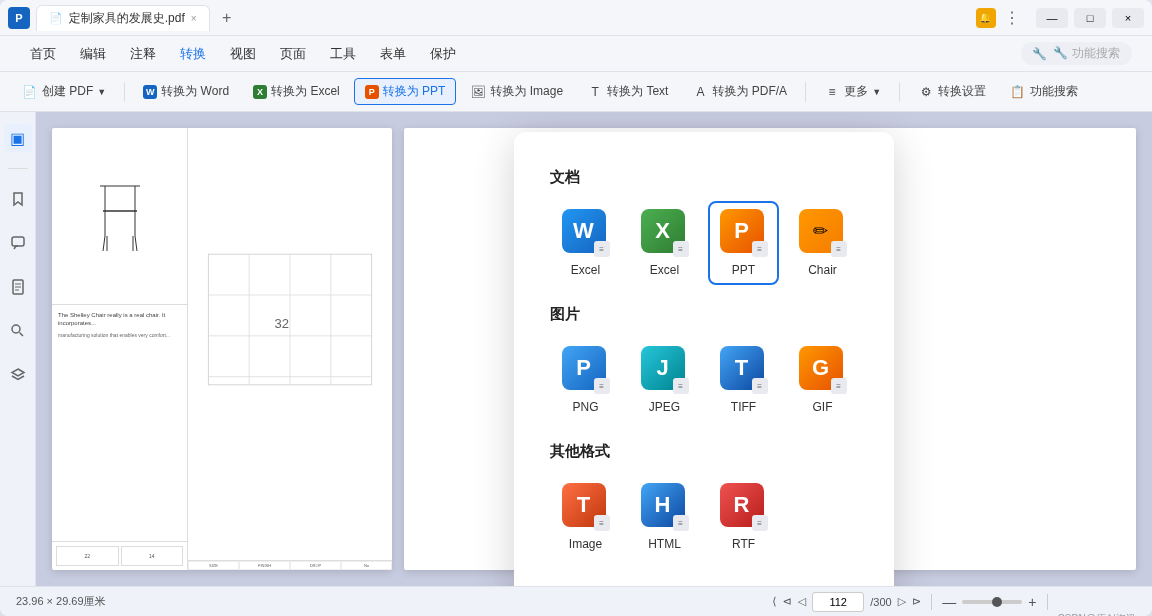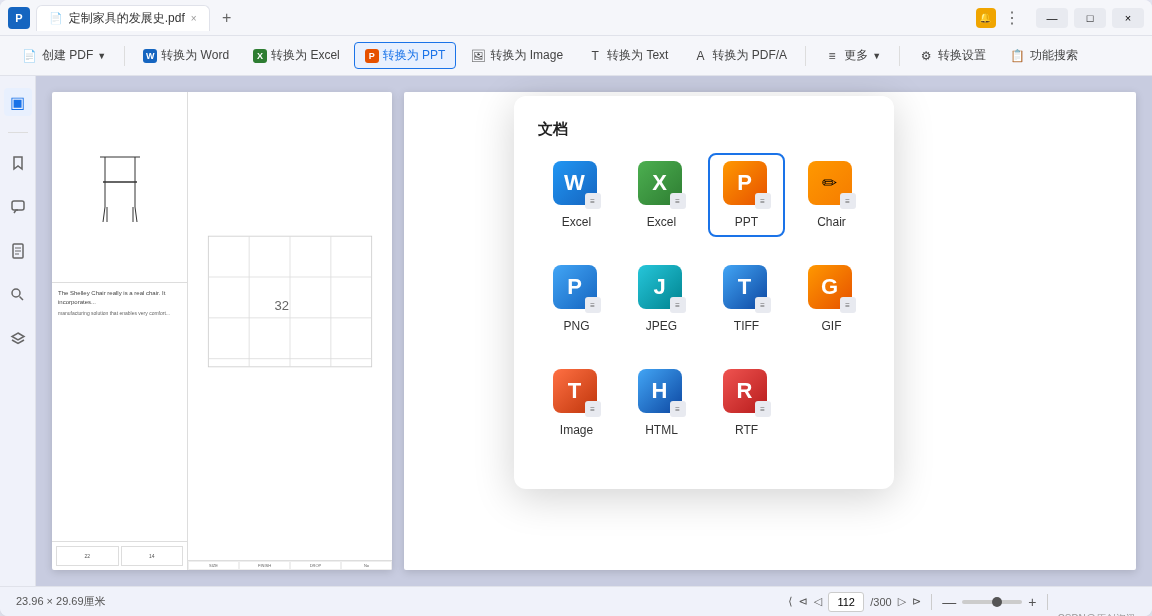--- a/index.html
+++ b/index.html
@@ -220,21 +220,21 @@
     }
     
     .overlay-panel {
       position: absolute;
       top: 20px;
       left: 50%;
       transform: translateX(-80px);
       background: white;
       border-radius: 12px;
       box-shadow: 0 8px 40px rgba(0,0,0,0.18);
-      padding: 24px;
+      padding: 36px;
       width: 380px;
       z-index: 100;
     }
     .panel-section-title {
       font-size: 15px;
       font-weight: 600;
       color: #222;
       margin-bottom: 14px;
     }
     .format-grid {
@@ -322,21 +322,21 @@
       display: flex;
       align-items: center;
       gap: 10px;
     }
     .page-nav {
       display: flex;
       align-items: center;
       gap: 6px;
     }
     .page-input {
-      width: 36px;
+      width: 52px;
       height: 20px;
       border: 1px solid #ccc;
       border-radius: 3px;
       text-align: center;
       font-size: 11px;
     }
     .zoom-control {
       display: flex;
       align-items: center;
       gap: 6px;
@@ -391,20 +391,35 @@
       </div>
       <span class="win-dots">⋮</span>
       <div style="display:flex;gap:6px;margin-left:8px;">
         <div class="window-btn win-min" style="display:flex;align-items:center;justify-content:center;width:32px;height:20px;border-radius:4px;background:#e8eaf0;font-size:11px;cursor:pointer;">—</div>
         <div class="window-btn win-max" style="display:flex;align-items:center;justify-content:center;width:32px;height:20px;border-radius:4px;background:#e8eaf0;font-size:11px;cursor:pointer;">□</div>
         <div class="window-btn win-close-btn" style="display:flex;align-items:center;justify-content:center;width:32px;height:20px;border-radius:4px;background:#e8eaf0;font-size:11px;cursor:pointer;">×</div>
       </div>
     </div>
   </div>
 
+  <div class="menu-bar">
+    <div class="menu-item">首页</div>
+    <div class="menu-item">编辑</div>
+    <div class="menu-item">注释</div>
+    <div class="menu-item active">转换</div>
+    <div class="menu-item">视图</div>
+    <div class="menu-item">页面</div>
+    <div class="menu-item">工具</div>
+    <div class="menu-item">表单</div>
+    <div class="menu-item">保护</div>
+    <div class="menu-search">
+      <span>🔧</span>
+      <span>🔧 功能搜索</span>
+    </div>
+  </div>
 
   <div class="toolbar">
     <div class="toolbar-btn">
       <span class="toolbar-icon">📄</span>
       <span>创建 PDF</span>
       <span style="font-size:9px;">▼</span>
     </div>
     <div class="toolbar-sep"></div>
     <div class="toolbar-btn">
       <span class="toolbar-icon" style="color:white;background:#1565c0;border-radius:3px;width:14px;height:14px;font-size:9px;display:flex;align-items:center;justify-content:center;font-weight:bold;">W</span>
@@ -615,20 +630,21 @@
             <div class="format-icon-wrapper">
               <div class="format-icon-bg" style="background:linear-gradient(135deg,#ff9800,#f57c00);">
                 <span style="font-size:18px;">✏</span>
               </div>
               <div class="format-icon-corner">≡</div>
             </div>
             <span class="format-label">Chair</span>
           </div>
         </div>
 
+        <div class="panel-section-title">图片</div>
         <div class="format-grid">
 
           <div class="format-item">
             <div class="format-icon-wrapper">
               <div class="format-icon-bg icon-png">
                 <span class="icon-letter">P</span>
               </div>
               <div class="format-icon-corner">≡</div>
             </div>
             <span class="format-label">PNG</span>
@@ -658,20 +674,21 @@
             <div class="format-icon-wrapper">
               <div class="format-icon-bg icon-gif">
                 <span class="icon-letter">G</span>
               </div>
               <div class="format-icon-corner">≡</div>
             </div>
             <span class="format-label">GIF</span>
           </div>
         </div>
 
+        <div class="panel-section-title">其他格式</div>
         <div class="format-grid">
 
           <div class="format-item">
             <div class="format-icon-wrapper">
               <div class="format-icon-bg icon-text">
                 <span class="icon-letter">T</span>
               </div>
               <div class="format-icon-corner">≡</div>
             </div>
             <span class="format-label">Image</span>

